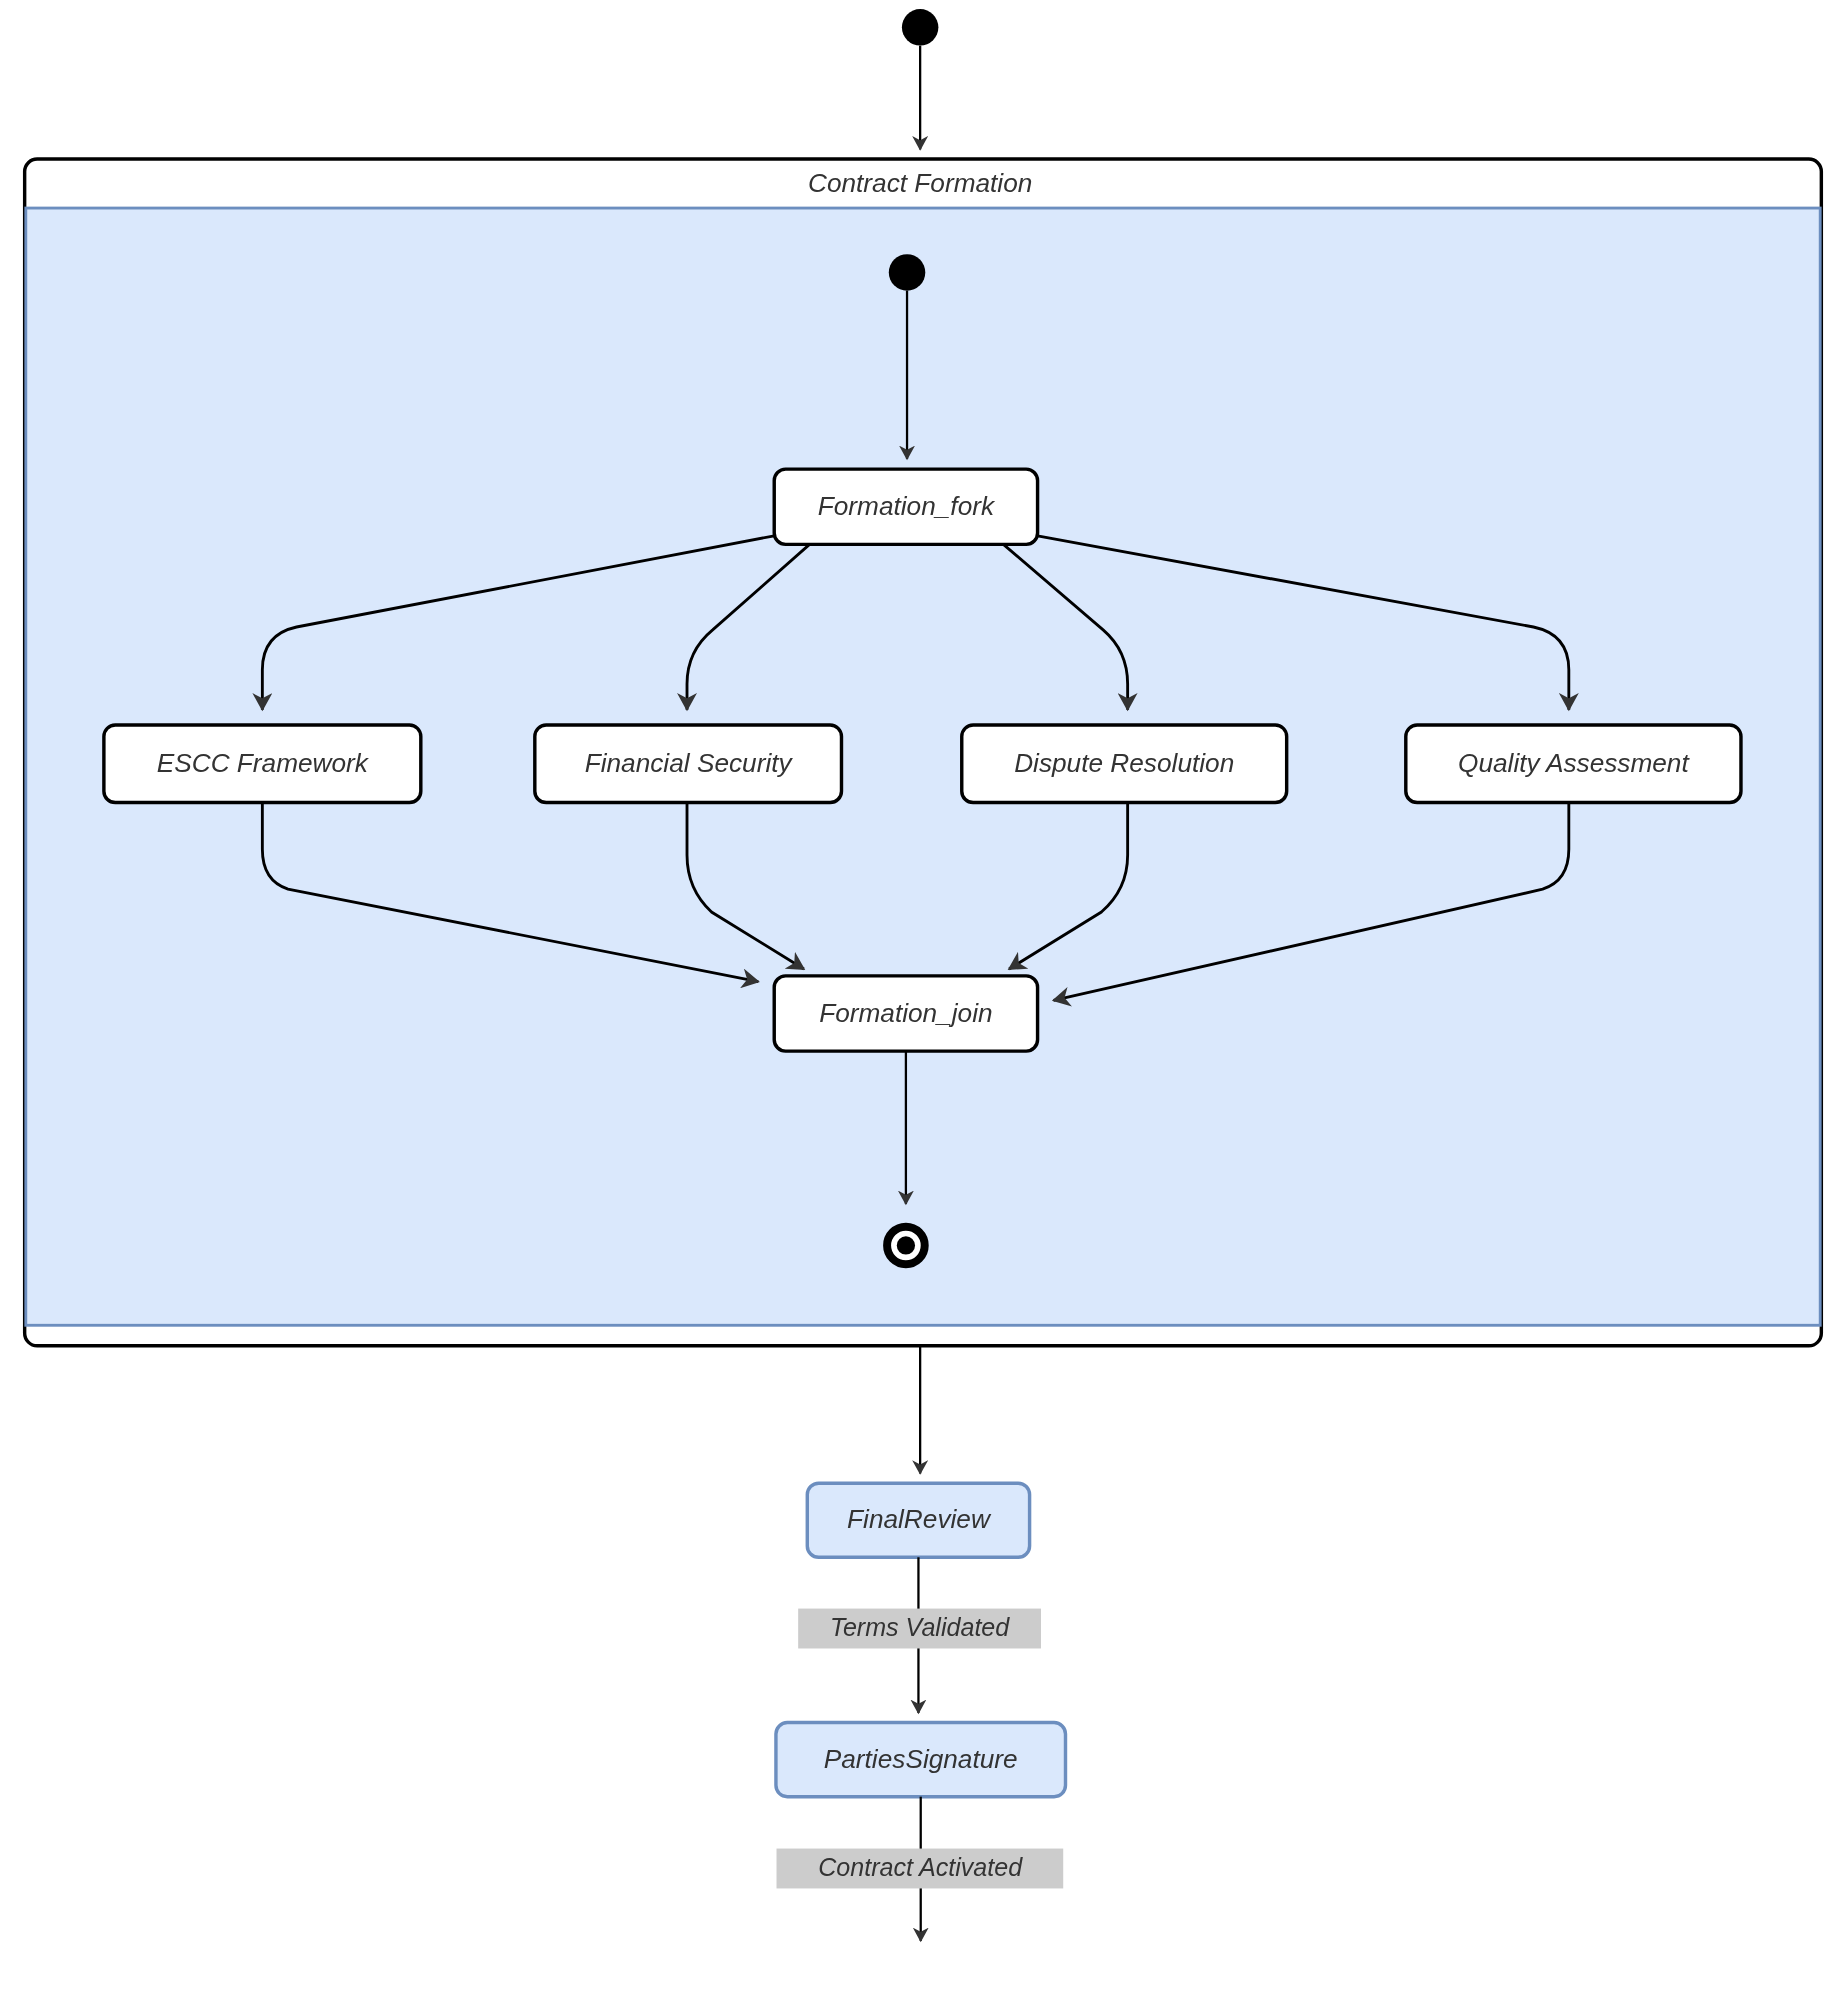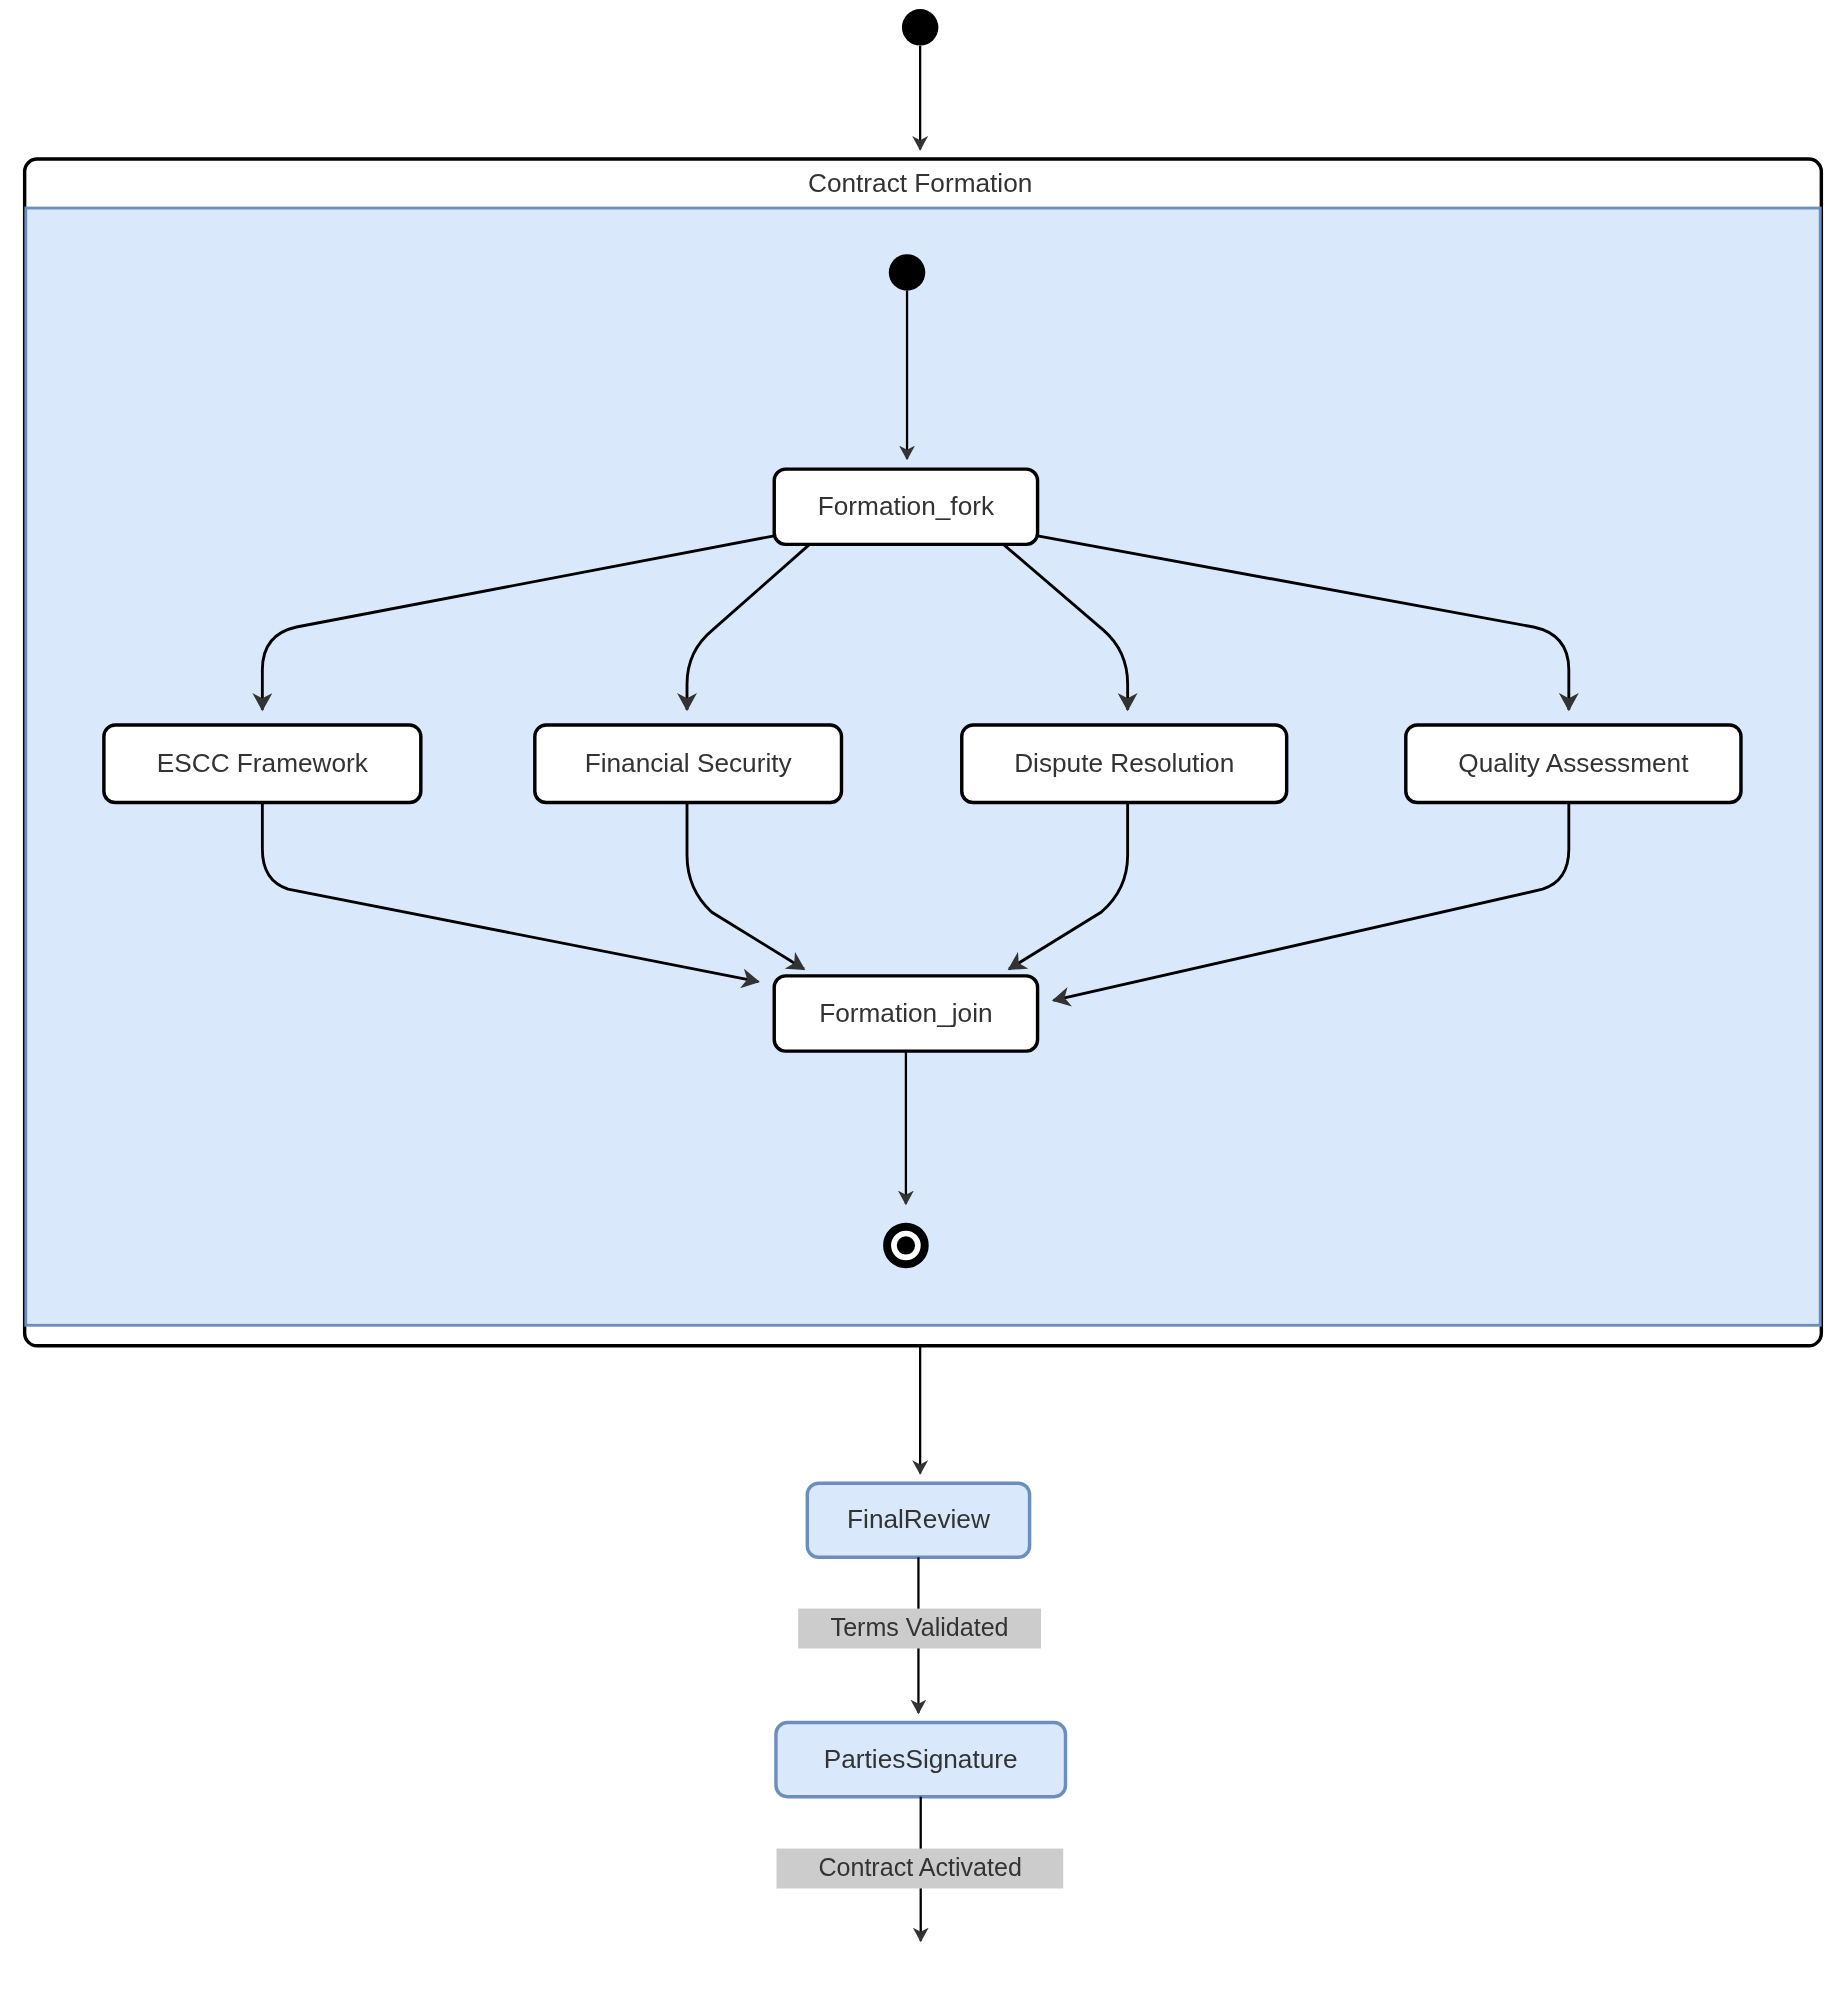--- a/index.html
+++ b/index.html
@@ -9,20 +9,21 @@
   }
   body {
     font-family: "Liberation Sans", sans-serif;
   }
   #canvas-wrap {
     position: relative;
     width: 1846px;
     height: 1947px;
     background: #ffffff;
     overflow: hidden;
+    font-style: italic;
   }
   svg#diagram {
     display: block;
     width: 1846px;
     height: 2015px;
   }
   .node-label {
     font-family: "Liberation Sans", sans-serif;
     font-size: 46px;
     fill: #333333;

